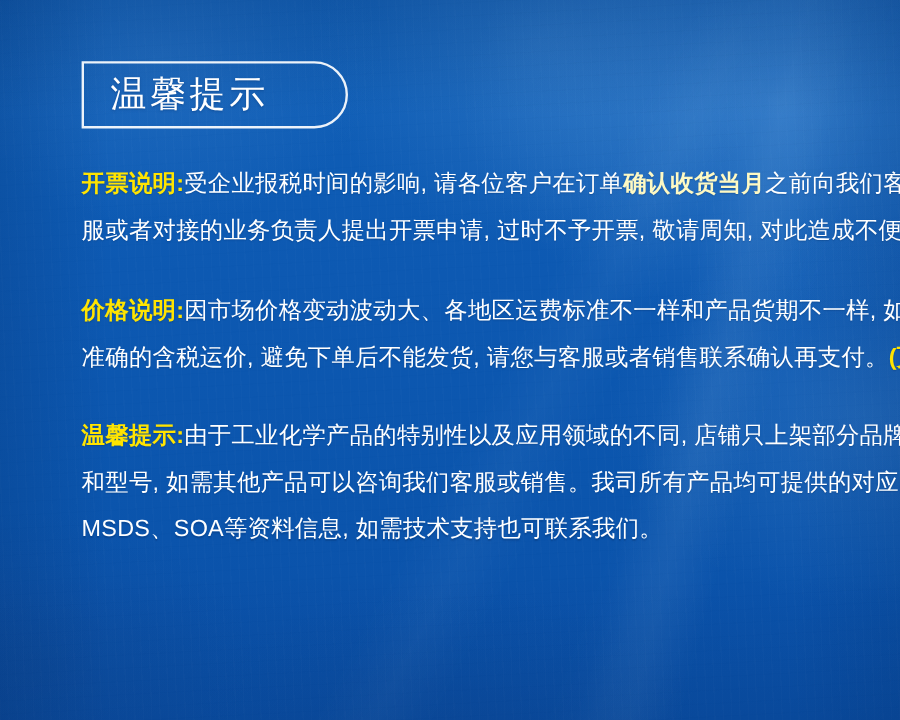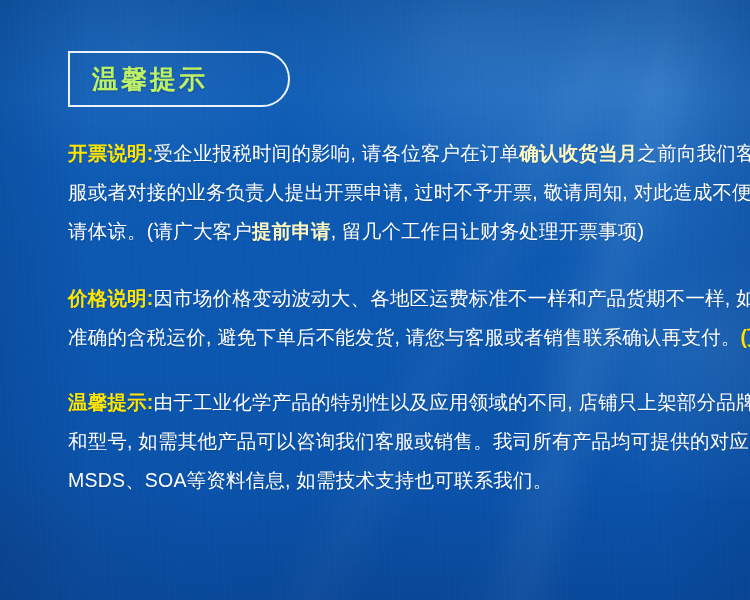--- a/index.html
+++ b/index.html
@@ -91,23 +91,23 @@
     display: flex;
     align-items: center;
     box-sizing: border-box;
     width: 222px;
     height: 56px;
     padding: 0 0 0 22px;
     border: 2px solid rgba(255,255,255,0.92);
     border-radius: 0 30px 30px 0;
   }
   .badge-title {
-    color: #bef264;
-    font-size: 26px;
-    font-weight: bold;
+    color: #ffffff;
+    font-size: 30px;
+    font-weight: normal;
     letter-spacing: 3px;
     line-height: 1;
     text-shadow: 0 1px 2px rgba(0,40,95,0.35);
     white-space: nowrap;
   }
 
   
   .blocks {
     position: absolute;
     left: 68px;
@@ -162,21 +162,20 @@
     <div class="badge-wrap">
       <div class="badge">
         <span class="badge-title">温馨提示</span>
       </div>
     </div>
 
     <div class="blocks" id="blocks">
         <div class="block">
           <div class="line"><span class="label">开票说明:</span><span>受企业报税时间的影响, 请各位客户在订单</span><span class="hl">确认收货当月</span><span>之前向我们客</span></div>
           <div class="line"><span>服或者对接的业务负责人提出开票申请, 过时不予开票, 敬请周知, 对此造成不便</span></div>
-          <div class="line"><span>请体谅。(请广大客户</span><span class="hl">提前申请</span><span>, 留几个工作日让财务处理开票事项)</span></div>
         </div>
         <div class="block-spacer-1"></div>
         <div class="block">
           <div class="line"><span class="label">价格说明:</span><span>因市场价格变动波动大、各地区运费标准不一样和产品货期不一样, 如需</span></div>
           <div class="line"><span>准确的含税运价, 避免下单后不能发货, 请您与客服或者销售联系确认再支付。</span><span class="note">(页面</span></div>
         </div>
         <div class="block-spacer-2"></div>
         <div class="block">
           <div class="line"><span class="label">温馨提示:</span><span>由于工业化学产品的特别性以及应用领域的不同, 店铺只上架部分品牌</span></div>
           <div class="line"><span>和型号, 如需其他产品可以咨询我们客服或销售。我司所有产品均可提供的对应的</span></div>

